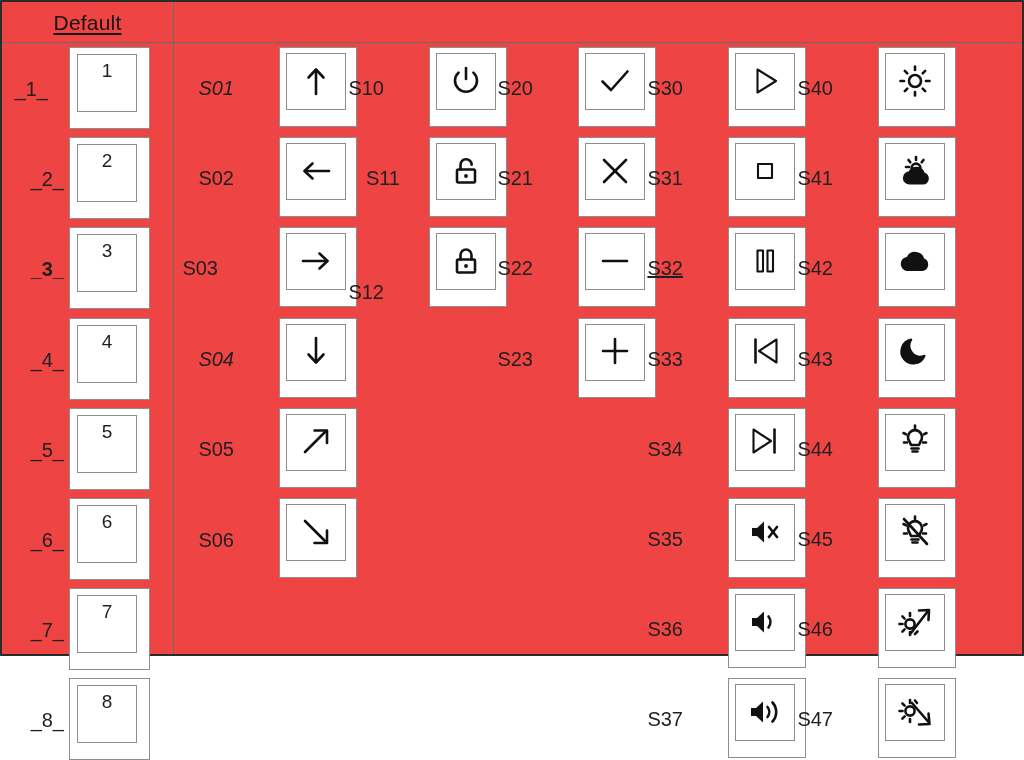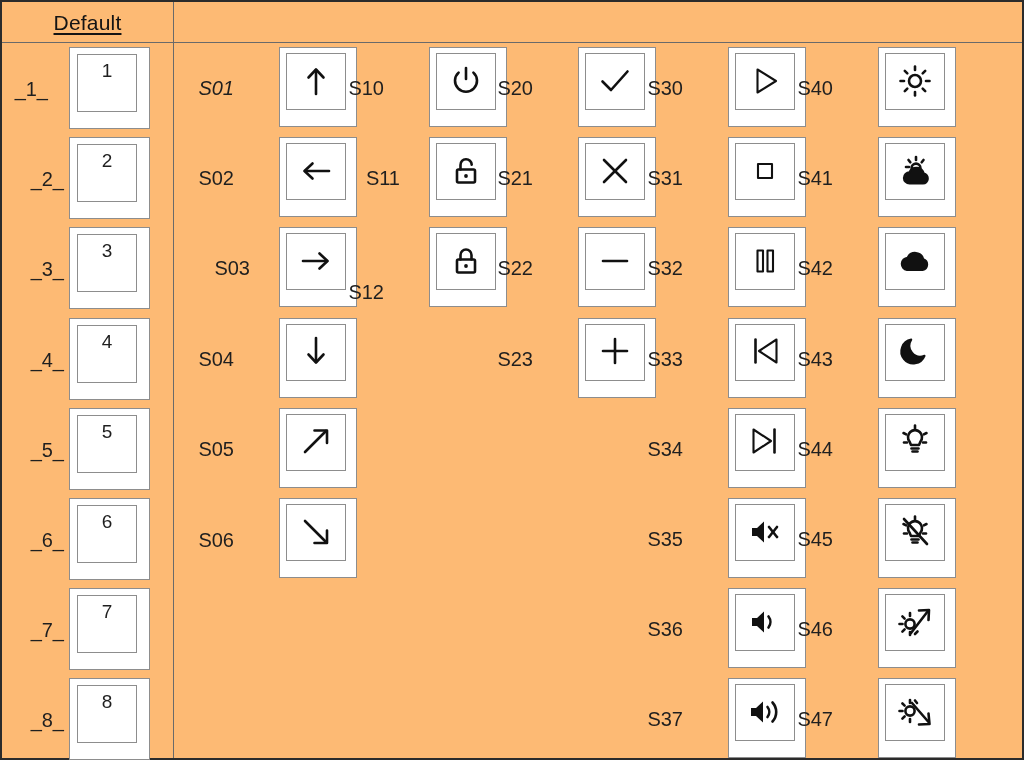--- a/index.html
+++ b/index.html
@@ -5,24 +5,24 @@
   html,body{margin:0;padding:0;}
   body{
     width:1024px;height:760px;
     background:#ffffff;
     font-family:"Liberation Sans", sans-serif;
     color:#1a1a1a;
     overflow:hidden;
   }
   #sheet{
     position:relative;
-    width:1024px;height:760px;
+    width:1024px;height:656px;
     box-sizing:border-box;
     border:2px solid #2b2b2b;
-    background:#fdba74;
+    background:#ef4444;
   }
 
   
   .hdr-row{
     position:absolute;left:0;top:0;right:0;height:41px;
     border-bottom:1.5px solid #6a6a6a;
     box-sizing:border-box;
   }
   .hdr-cell{
     position:absolute;top:0;height:41px;
@@ -124,21 +124,21 @@
       </div>
       <div class="cell" style="left: 0px; top: 135.2px;">
         <div class="lbl" style="left: 20px; top: 32px; width: 42px;">_2_</div>
         <div class="keycap dk" style="left: 67px; top: 0px;">
           <div class="inner">
             <span class="num">2</span>
           </div>
         </div>
       </div>
       <div class="cell" style="left: 0px; top: 225.4px;">
-        <div class="lbl" style="left: 20px; top: 32px; width: 42px;">_3_</div>
+        <div class="lbl" style="left: 20px; top: 32px; width: 42px; font-weight: bold;">_3_</div>
         <div class="keycap dk" style="left: 67px; top: 0px;">
           <div class="inner">
             <span class="num">3</span>
           </div>
         </div>
       </div>
       <div class="cell" style="left: 0px; top: 315.6px;">
         <div class="lbl" style="left: 20px; top: 32px; width: 42px;">_4_</div>
         <div class="keycap dk" style="left: 67px; top: 0px;">
           <div class="inner">
@@ -198,34 +198,34 @@
             <span class="gl">
               <svg width="34" height="34" viewBox="0 0 34 34">
                 <path class="stt" d="M30 17 L6 17"></path>
                 <path class="stt" d="M13.5 9.5 L5.5 17 L13.5 24.5"></path>
               </svg>
             </span>
           </div>
         </div>
       </div>
       <div class="cell" style="left: 0px; top: 225.4px;">
-        <div class="lbl" style="left: 188px; width: 60px; top: 31px;">S03</div>
+        <div class="lbl" style="left: 156px; width: 60px; top: 31px;">S03</div>
         <div class="keycap sk" style="left: 277px; top: 0px;">
           <div class="inner">
             <span class="gl">
               <svg width="34" height="34" viewBox="0 0 34 34">
                 <path class="stt" d="M4 17 L28 17"></path>
                 <path class="stt" d="M20.5 9.5 L28.5 17 L20.5 24.5"></path>
               </svg>
             </span>
           </div>
         </div>
       </div>
       <div class="cell" style="left: 0px; top: 315.6px;">
-        <div class="lbl" style="left: 172px; width: 60px; top: 31px;">S04</div>
+        <div class="lbl" style="left: 172px; width: 60px; top: 31px; font-style: italic;">S04</div>
         <div class="keycap sk" style="left: 277px; top: 0px;">
           <div class="inner">
             <span class="gl">
               <svg width="34" height="34" viewBox="0 0 34 34">
                 <path class="stt" d="M17 4 L17 28"></path>
                 <path class="stt" d="M9.5 20.5 L17 28.5 L24.5 20.5"></path>
               </svg>
             </span>
           </div>
         </div>
@@ -365,21 +365,21 @@
           <div class="inner">
             <span class="gl">
               <svg width="34" height="34" viewBox="0 0 34 34">
                 <rect class="st" stroke-width="2.6" x="10" y="10" width="14" height="14"></rect>
               </svg>
             </span>
           </div>
         </div>
       </div>
       <div class="cell" style="left: 0px; top: 225.4px;">
-        <div class="lbl" style="left: 621px; width: 60px; top: 31px;">S32</div>
+        <div class="lbl" style="left: 621px; width: 60px; top: 31px; text-decoration: underline;">S32</div>
         <div class="keycap sk" style="left: 726px; top: 0px;">
           <div class="inner">
             <span class="gl">
               <svg width="34" height="34" viewBox="0 0 34 34">
                 <rect class="st" stroke-width="2.6" x="9.5" y="6.5" width="5.5" height="21"></rect>
                 <rect class="st" stroke-width="2.6" x="19.5" y="6.5" width="5.5" height="21"></rect>
               </svg>
             </span>
           </div>
         </div>

